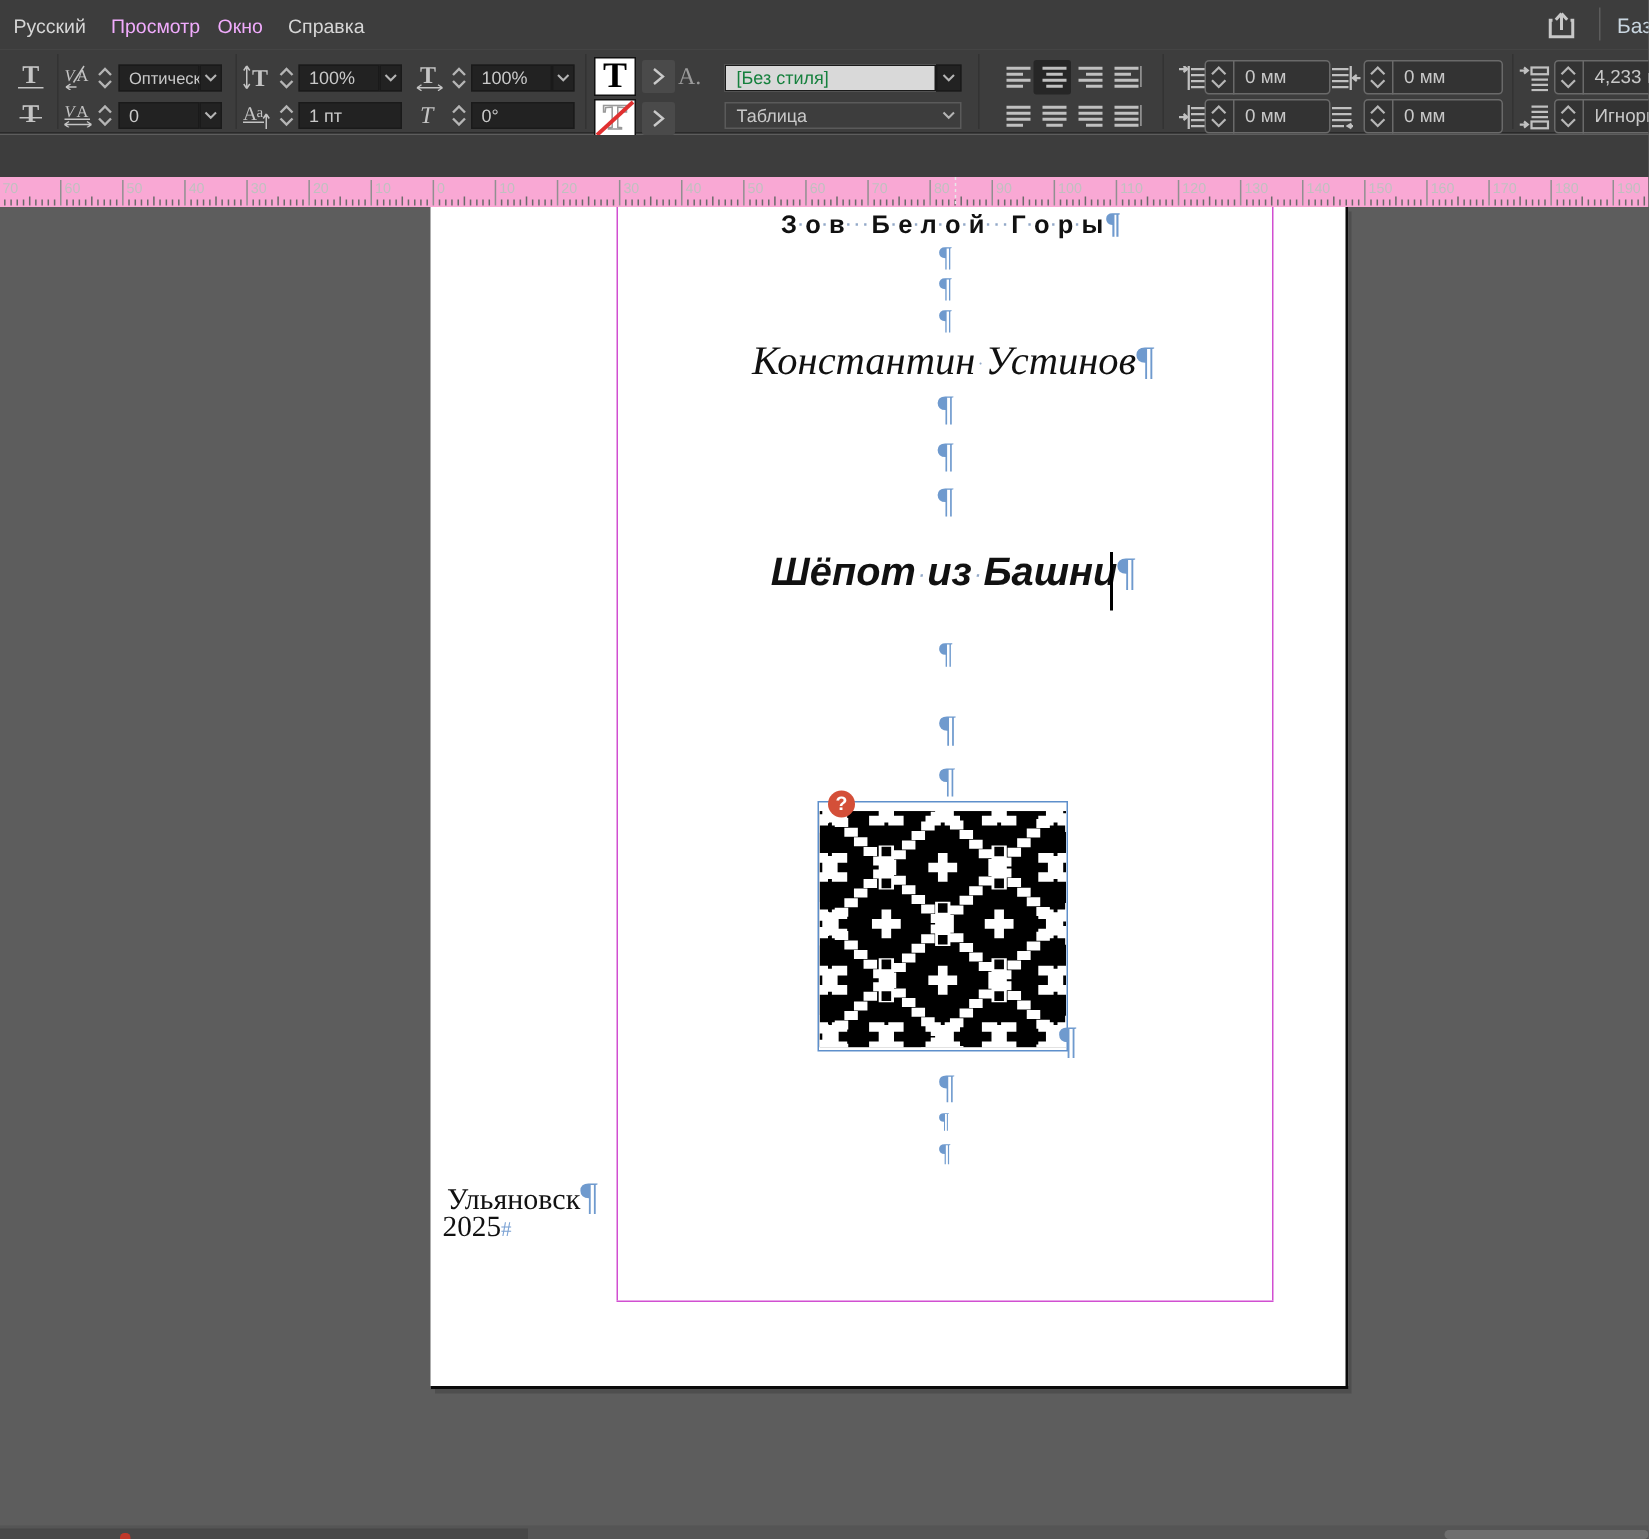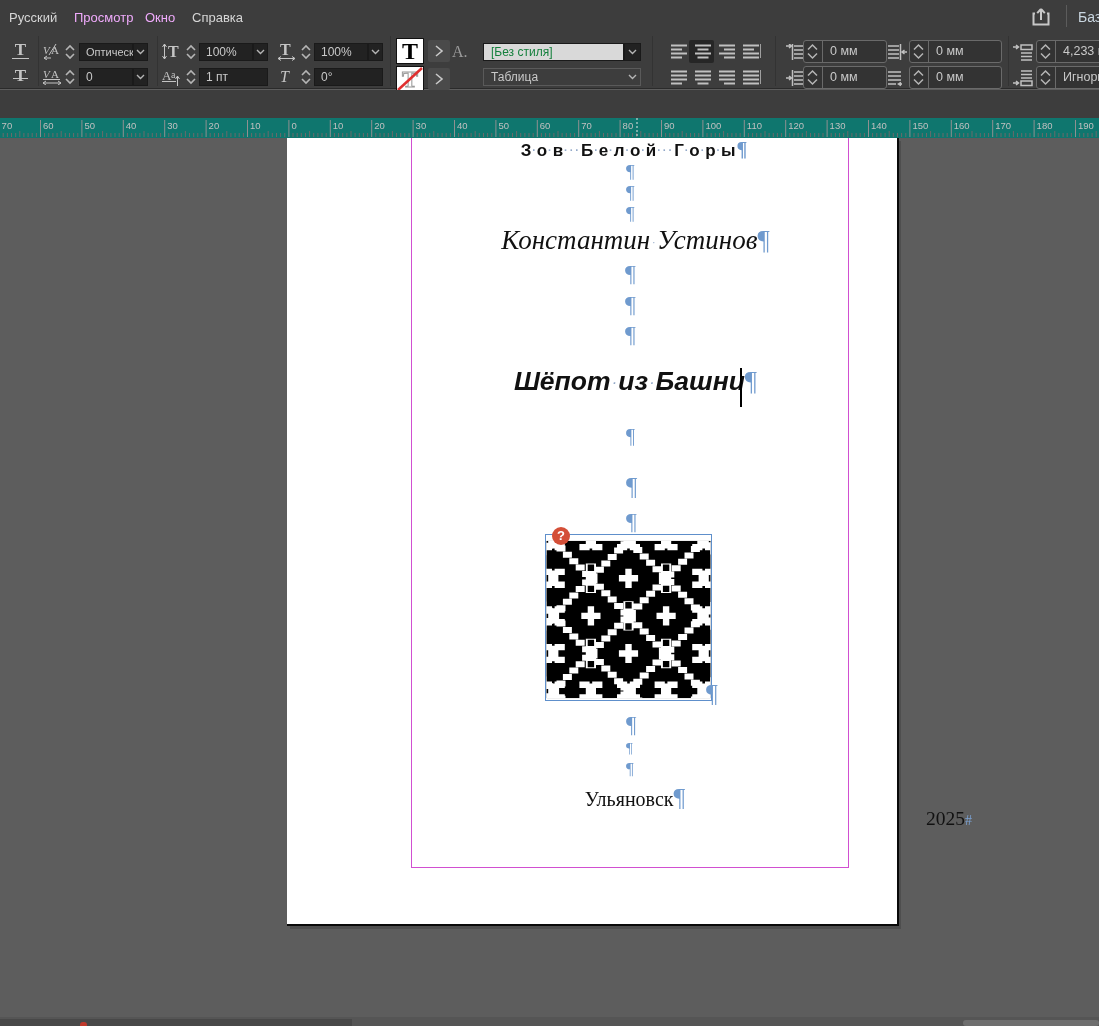--- a/index.html
+++ b/index.html
@@ -272,21 +272,21 @@
     </g>
   </svg>
 <div class="abs" style="left:1036px;top:66px;width:120px;height:23px;border:1px solid #6a6a6a;border-radius:3px;background:#333"></div>
 <svg class="abs" style="left:1039px;top:69px" width="13" height="17" viewBox="0 0 13 17">
     <path d="M2 6.5 L6.5 2 L11 6.5" fill="none" stroke="#b5b5b5" stroke-width="1.5"></path>
     <path d="M2 10.5 L6.5 15 L11 10.5" fill="none" stroke="#b5b5b5" stroke-width="1.5"></path>
   </svg>
 <div class="abs" style="left:1055px;top:66px;width:1px;height:23px;background:#6a6a6a"></div>
 <div class="abs" style="left:1063px;top:70px;color:#c9c9c9;font-size:12.5px;white-space:nowrap">Игнориров</div>
 <div class="abs" style="left:0;top:90px;width:1099px;height:28px;background:#3d3d3d"></div>
-<div class="abs" style="left:0;top:118px;width:1099px;height:20px;background:#0f766e;overflow:hidden">
+<div class="abs" style="left:0;top:118px;width:1099px;height:20px;background:#f9a8d4;overflow:hidden">
     <svg width="1099" height="20" viewBox="0 0 1099 20" style="position:absolute;left:0;top:0" font-family="Liberation Sans, sans-serif">
       <line x1="-0.9" y1="2" x2="-0.9" y2="19" stroke="#909090" stroke-width="1"></line>
       <line x1="3.2" y1="15" x2="3.2" y2="19" stroke="#6a6a6a" stroke-width="1"></line>
       <line x1="7.4" y1="15" x2="7.4" y2="19" stroke="#6a6a6a" stroke-width="1"></line>
       <line x1="11.5" y1="15" x2="11.5" y2="19" stroke="#6a6a6a" stroke-width="1"></line>
       <line x1="15.7" y1="15" x2="15.7" y2="19" stroke="#6a6a6a" stroke-width="1"></line>
       <line x1="19.8" y1="13" x2="19.8" y2="19" stroke="#6a6a6a" stroke-width="1"></line>
       <line x1="23.9" y1="15" x2="23.9" y2="19" stroke="#6a6a6a" stroke-width="1"></line>
       <line x1="28.1" y1="15" x2="28.1" y2="19" stroke="#6a6a6a" stroke-width="1"></line>
       <line x1="32.2" y1="15" x2="32.2" y2="19" stroke="#6a6a6a" stroke-width="1"></line>
@@ -618,13 +618,13 @@
         <path d="M42.7 72.3h6.4v19.2h-6.4ZM36.3 78.7h19.2v6.4h-19.2ZM80.3 34.7h6.4v19.2h-6.4ZM73.9 41.1h19.2v6.4h-19.2ZM80.3 109.9h6.4v19.2h-6.4ZM73.9 116.3h19.2v6.4h-19.2ZM117.9 72.3h6.4v19.2h-6.4ZM111.5 78.7h19.2v6.4h-19.2Z" fill="#fff"></path>
         <path d="M42.7 30.5h6.4v6.4h-6.4ZM42.7 51.7h6.4v6.4h-6.4ZM42.7 105.7h6.4v6.4h-6.4ZM42.7 126.9h6.4v6.4h-6.4ZM80.3 68.1h6.4v6.4h-6.4ZM80.3 89.3h6.4v6.4h-6.4ZM117.9 30.5h6.4v6.4h-6.4ZM117.9 51.7h6.4v6.4h-6.4ZM117.9 105.7h6.4v6.4h-6.4ZM117.9 126.9h6.4v6.4h-6.4Z" fill="#000"></path>
       </g>
     </svg></div>
 <div class="abs" style="left:552px;top:527px;width:18px;height:18px;background:#d44f38;border-radius:50%"></div>
 <div class="abs" style="left:552px;top:527px;width:18px;height:18px;color:#fff;font-weight:bold;font-size:13px;text-align:center;line-height:18px">?</div>
 <div class="p abs" style="left:706px;top:679px;font-size:26px">¶</div>
 <div class="p abs" style="left:626px;top:712px;font-size:23px">¶</div>
 <div class="p abs" style="left:626px;top:740px;font-size:15px">¶</div>
 <div class="p abs" style="left:626px;top:759px;font-size:17px">¶</div>
-<div class="abs" style="left:287px;top:783px;width:685px;text-align:center;font-family:'Liberation Serif',serif;font-size:20px;color:#111;padding-left:11px">Ульяновск<span class="p" style="position:relative;font-size:26px">¶</span></div>
-<div class="abs" style="left:287px;top:808px;width:685px;text-align:right;font-family:'Liberation Serif',serif;font-size:19.5px;color:#111;padding-left:8px">2025<span style="color:#7ba2d4;font-size:14px">#</span></div>
+<div class="abs" style="left:287px;top:783px;width:685px;text-align:left;font-family:'Liberation Serif',serif;font-size:20px;color:#111;padding-left:11px">Ульяновск<span class="p" style="position:relative;font-size:26px">¶</span></div>
+<div class="abs" style="left:287px;top:808px;width:685px;text-align:left;font-family:'Liberation Serif',serif;font-size:19.5px;color:#111;padding-left:8px">2025<span style="color:#7ba2d4;font-size:14px">#</span></div>
 </body></html>

